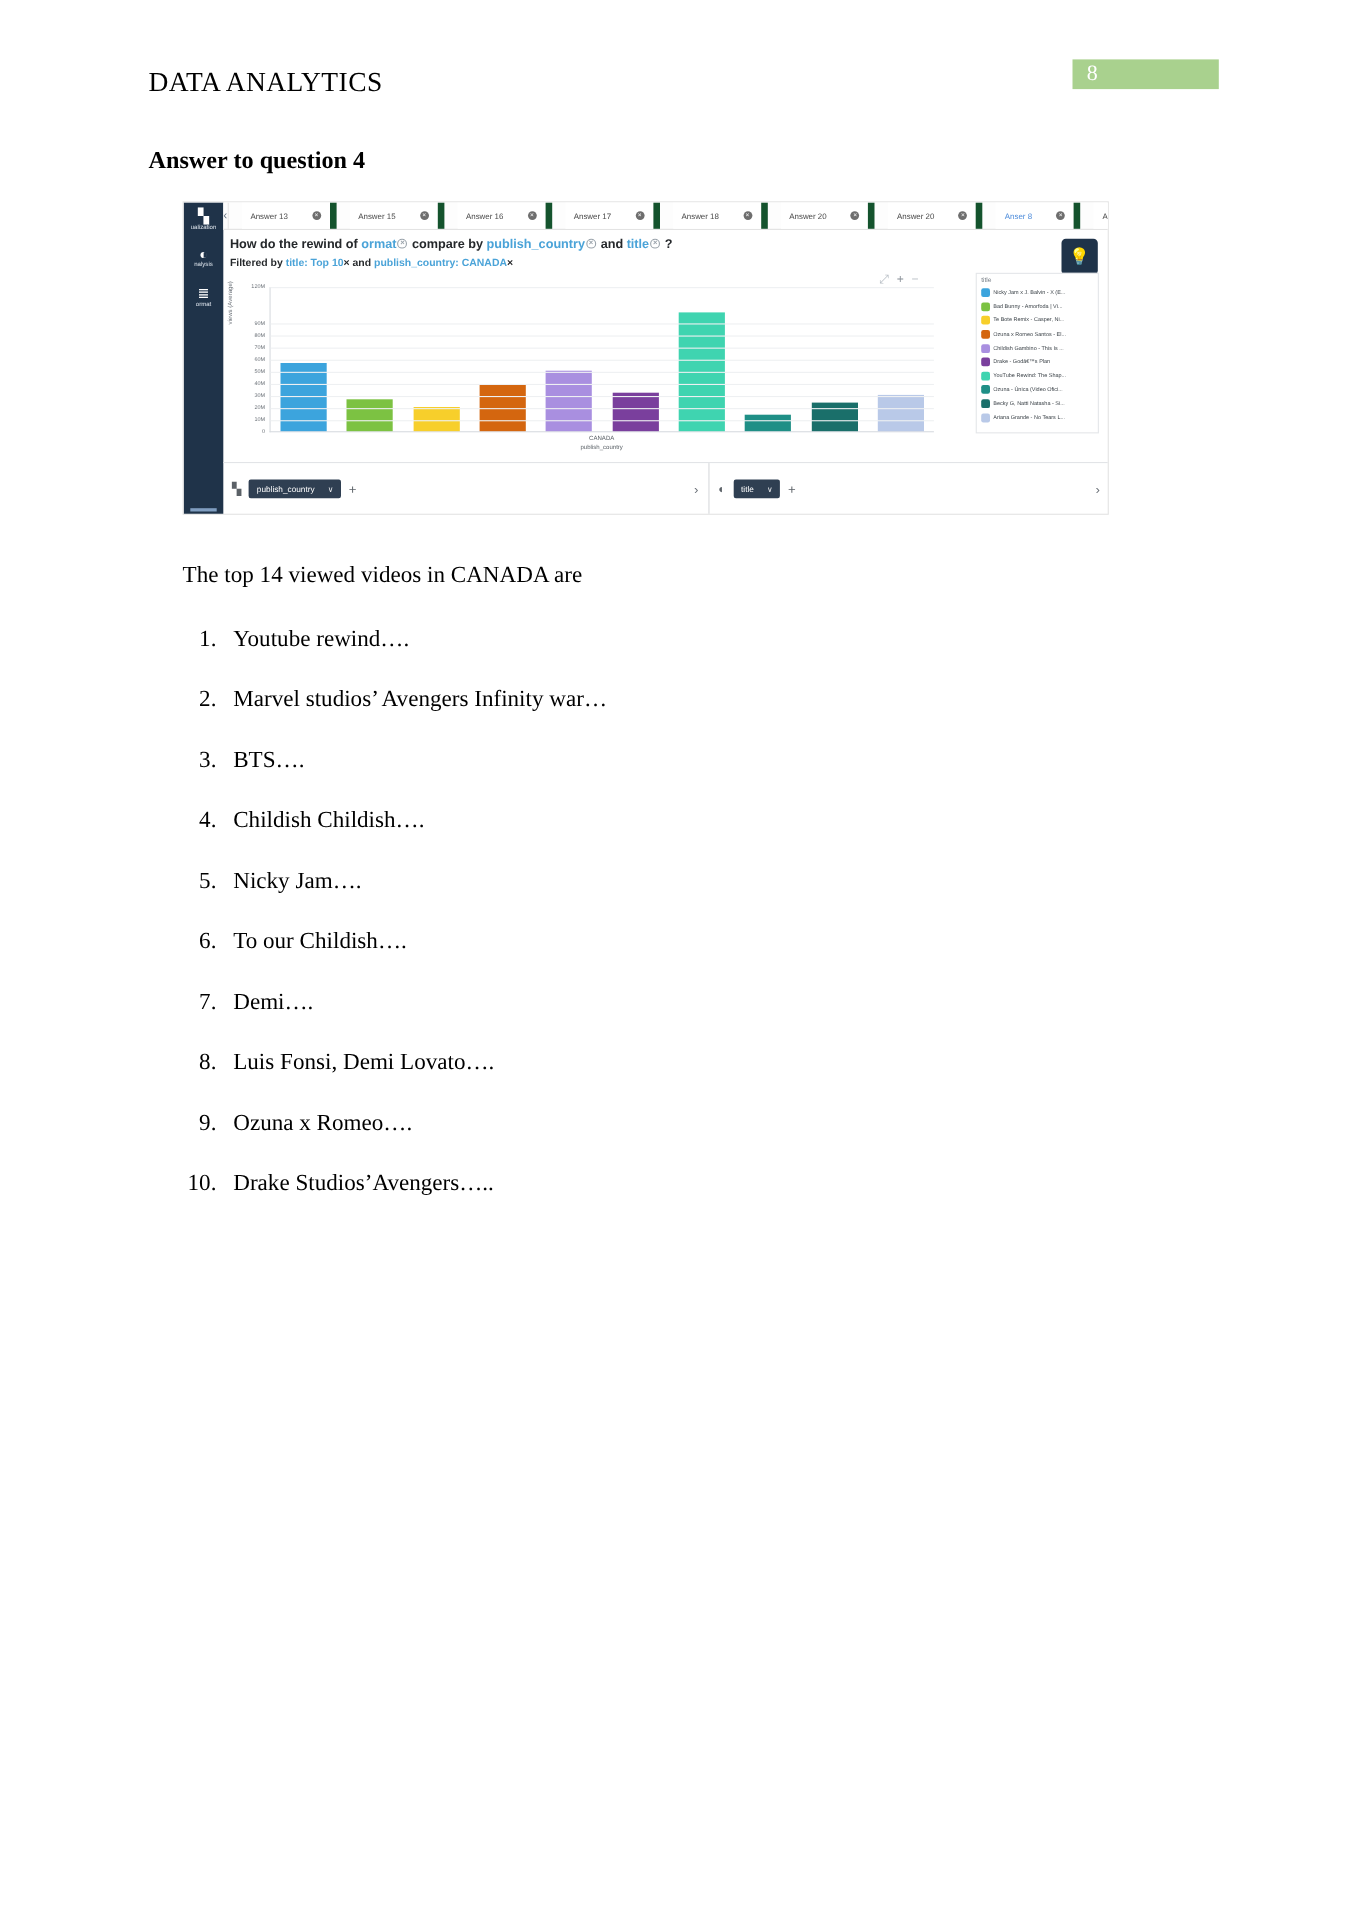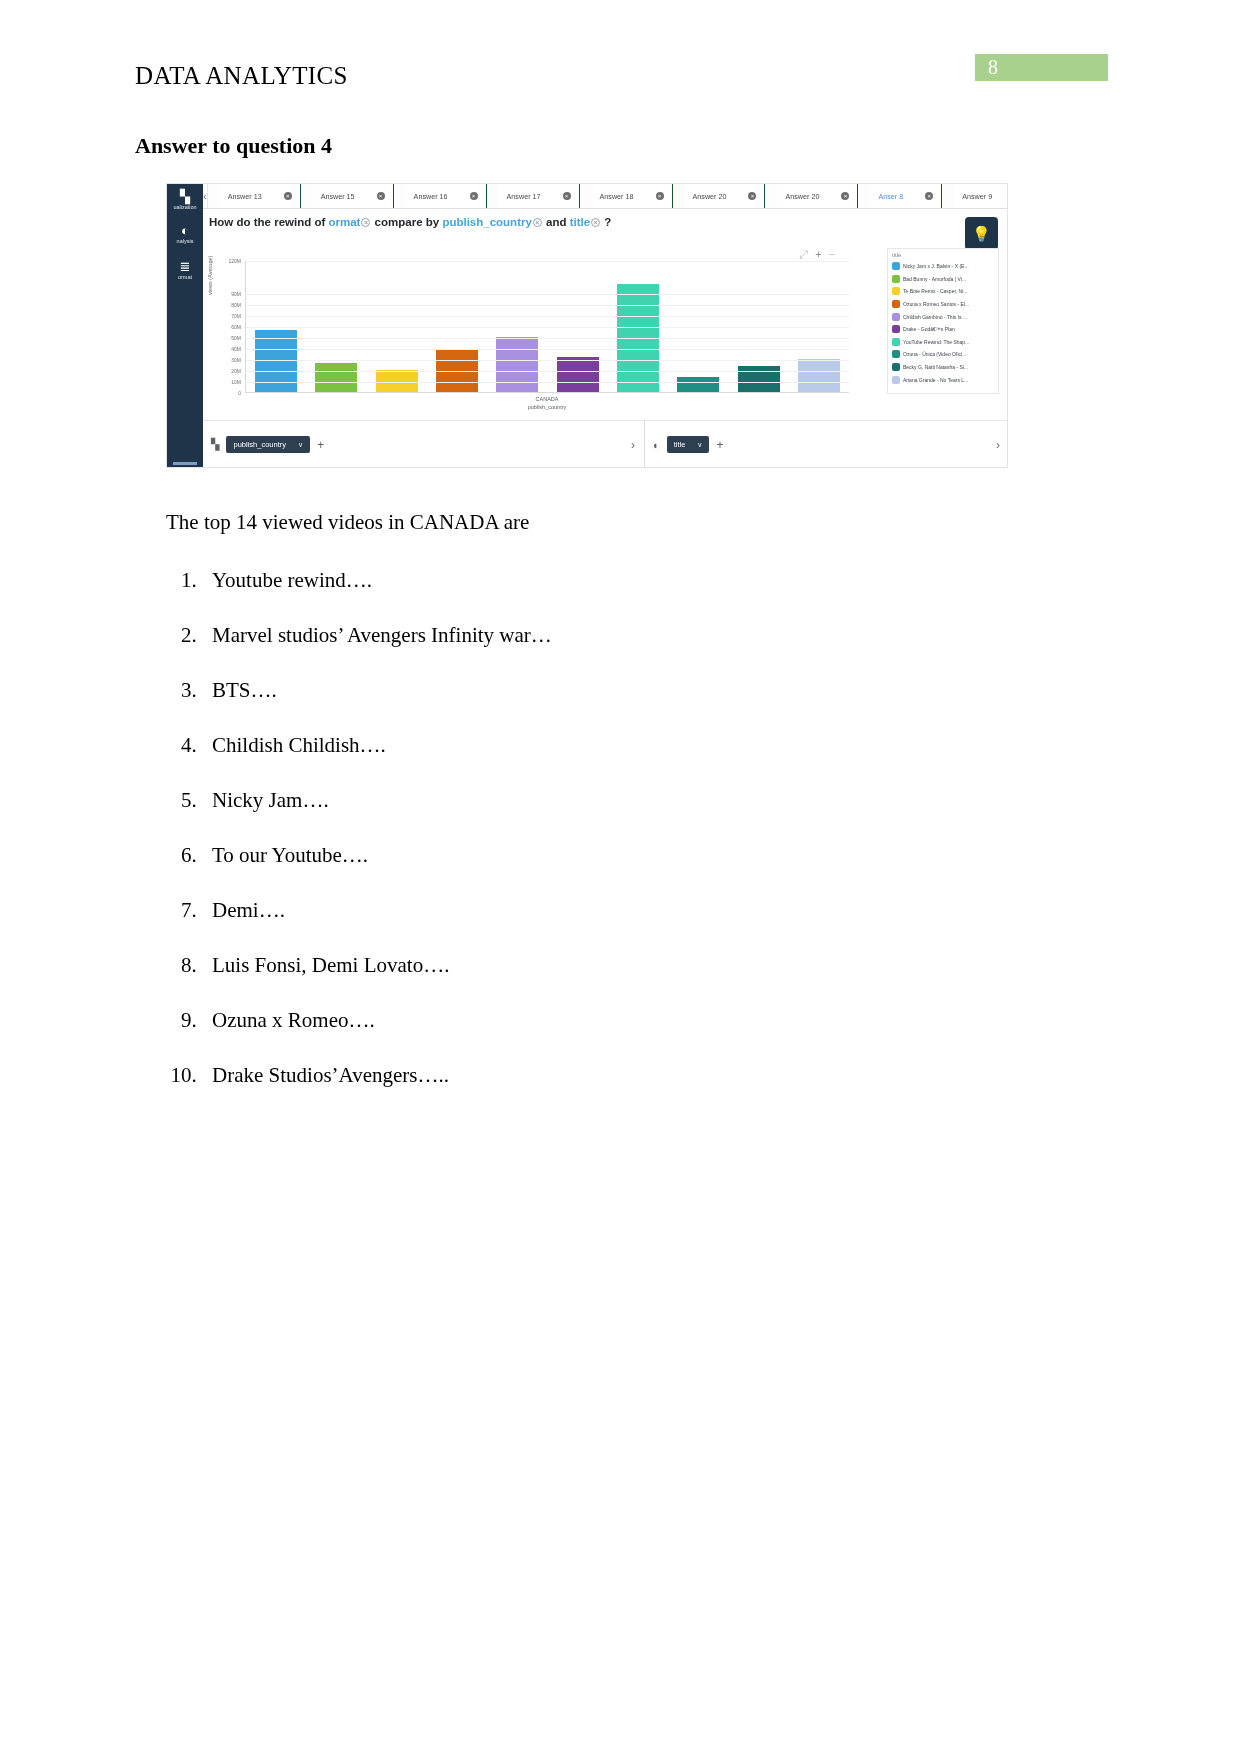--- a/index.html
+++ b/index.html
@@ -78,21 +78,21 @@
     display:flex; align-items:stretch;
   }
   .tab-nav {
     width:20px; display:flex; align-items:center; justify-content:center;
     color:#6b7785; font-size:11px;
     border-right:1px solid #e6e6e6;
   }
   .tab {
     display:flex; align-items:center; gap:22px;
     padding:0 8px;
-    border-right:1px solid #14532d;
+    border-right:6px solid #14532d;
     font-size:7.2px; color:#4a4a4a;
     white-space:nowrap;
     background:#ffffff;
     margin-left:12px;
   }
   .tab.active { color:#4f8ddb; }
   .tab .x {
     width:8px; height:8px; border-radius:50%;
     background:#6e6e6e; color:#ffffff;
     font-size:6px; line-height:8px; text-align:center;
@@ -314,20 +314,23 @@
     <div class="tab-nav">›</div>
     <div class="tab-plus">
       <span class="x">+</span>
     </div>
   </div>
 
   <div class="query">
     <span>How do the rewind of </span><span class="fld">ormat</span><span class="chip-x">×</span><span> compare by </span><span class="fld">publish_country</span><span class="chip-x">×</span><span> and </span><span class="fld">title</span><span class="chip-x">×</span><span> ?</span>
   </div>
 
+  <div class="filterline">
+    <span>Filtered by </span><span class="fld">title: Top 10</span><span class="chip-x">×</span><span> and </span><span class="fld">publish_country: CANADA</span><span class="chip-x">×</span>
+  </div>
 
   <div class="bulb">💡</div>
 
   <div class="chart-tools">
     <span class="t">⤢</span>
     <span class="t mid">+</span>
     <span class="t">−</span>
   </div>
 
   <div class="chartwrap">
@@ -443,18 +446,18 @@
   </div>
 </div>
 
 <div class="para">The top 14 viewed videos in CANADA are</div>
 <ol class="answers" id="answer-list">
     <li>Youtube rewind….</li>
     <li>Marvel studios’ Avengers Infinity war…</li>
     <li>BTS….</li>
     <li>Childish Childish….</li>
     <li>Nicky Jam….</li>
-    <li>To our Youtube….</li>
+    <li>To our Childish….</li>
     <li>Demi….</li>
     <li>Luis Fonsi, Demi Lovato….</li>
     <li>Ozuna x Romeo….</li>
     <li>Drake Studios’Avengers…..</li>
   </ol>
 
 </body></html>

